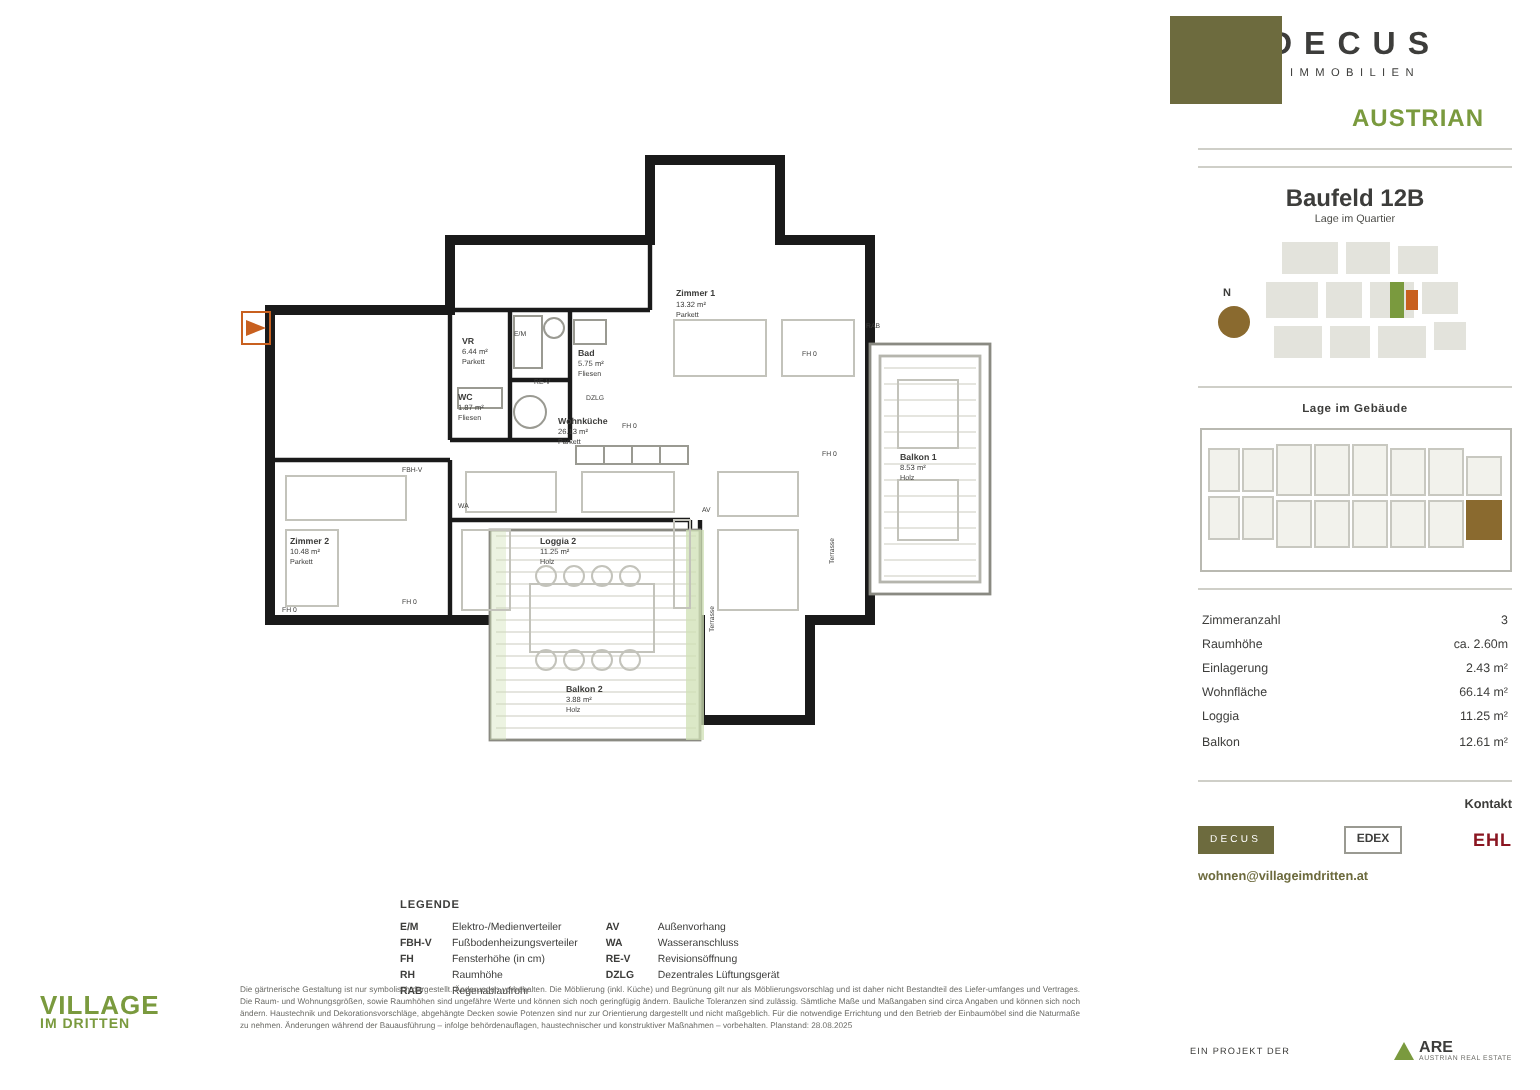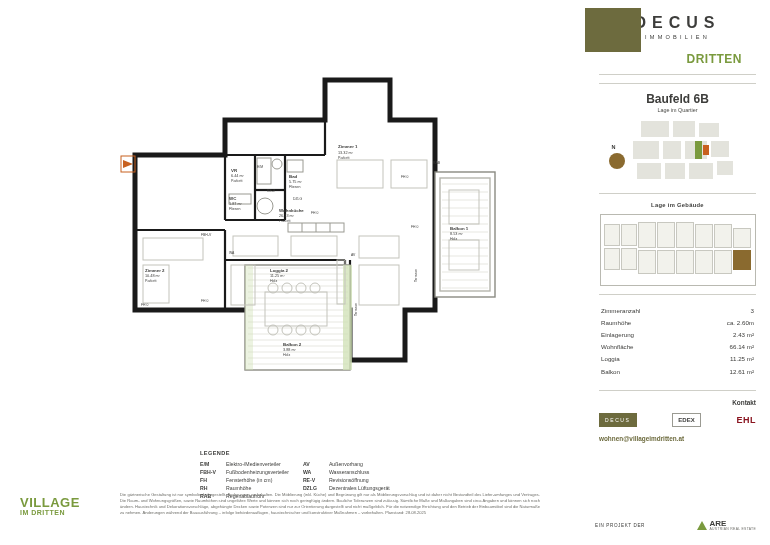--- a/index.html
+++ b/index.html
@@ -373,30 +373,30 @@
 </div>
 
 <div id="right-panel">
 
   <div id="decus-block">
     <div class="olive"></div>
     <div id="decus-logo">
       <div class="word">DECUS</div>
       <div class="sub">IMMOBILIEN</div>
     </div>
-    <div id="dritten-mark">DRITTEN</div>
+    <div id="dritten-mark">AUSTRIAN</div>
   </div>
 
   <div class="divider" style="margin-top:34px"></div>
 
 
   <div class="divider"></div>
 
   <div id="baufeld">
-    <div class="t">Baufeld 6B</div>
+    <div class="t">Baufeld 12B</div>
     <div class="s">Lage im Quartier</div>
   </div>
 
   <div id="quartier-map">
     <div class="blob" style="left:38px;top:2px;width:28px;height:16px;"></div>
     <div class="blob" style="left:70px;top:2px;width:22px;height:16px;"></div>
     <div class="blob" style="left:96px;top:4px;width:20px;height:14px;"></div>
     <div class="blob" style="left:30px;top:22px;width:26px;height:18px;"></div>
     <div class="blob" style="left:60px;top:22px;width:18px;height:18px;"></div>
     <div class="blob" style="left:82px;top:22px;width:22px;height:18px;"></div>

